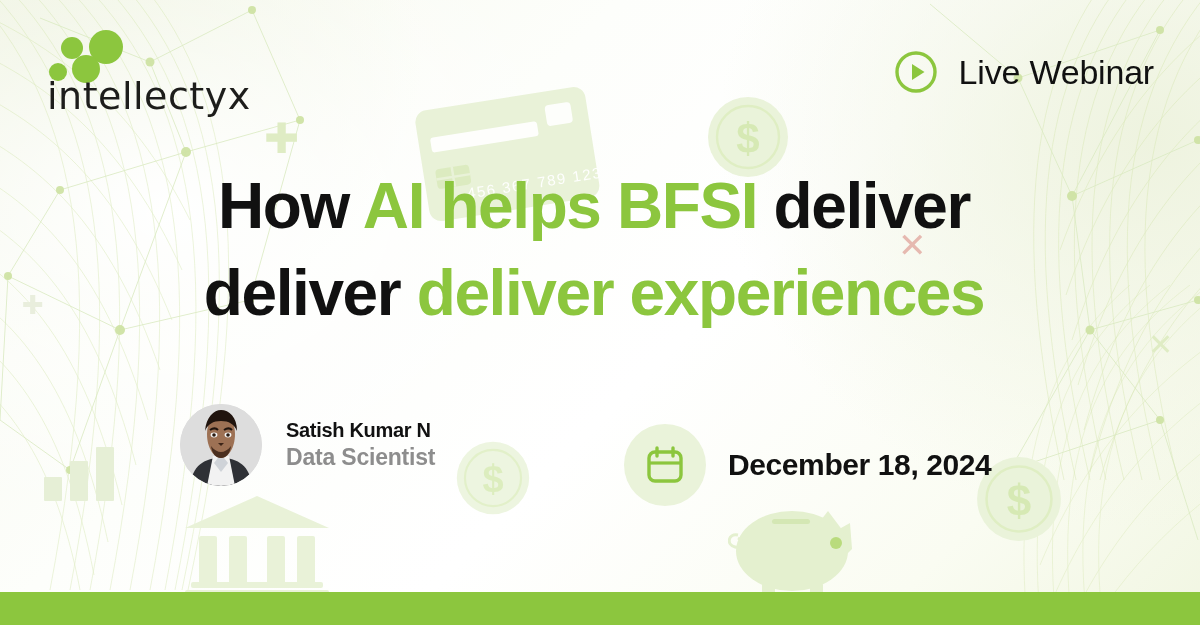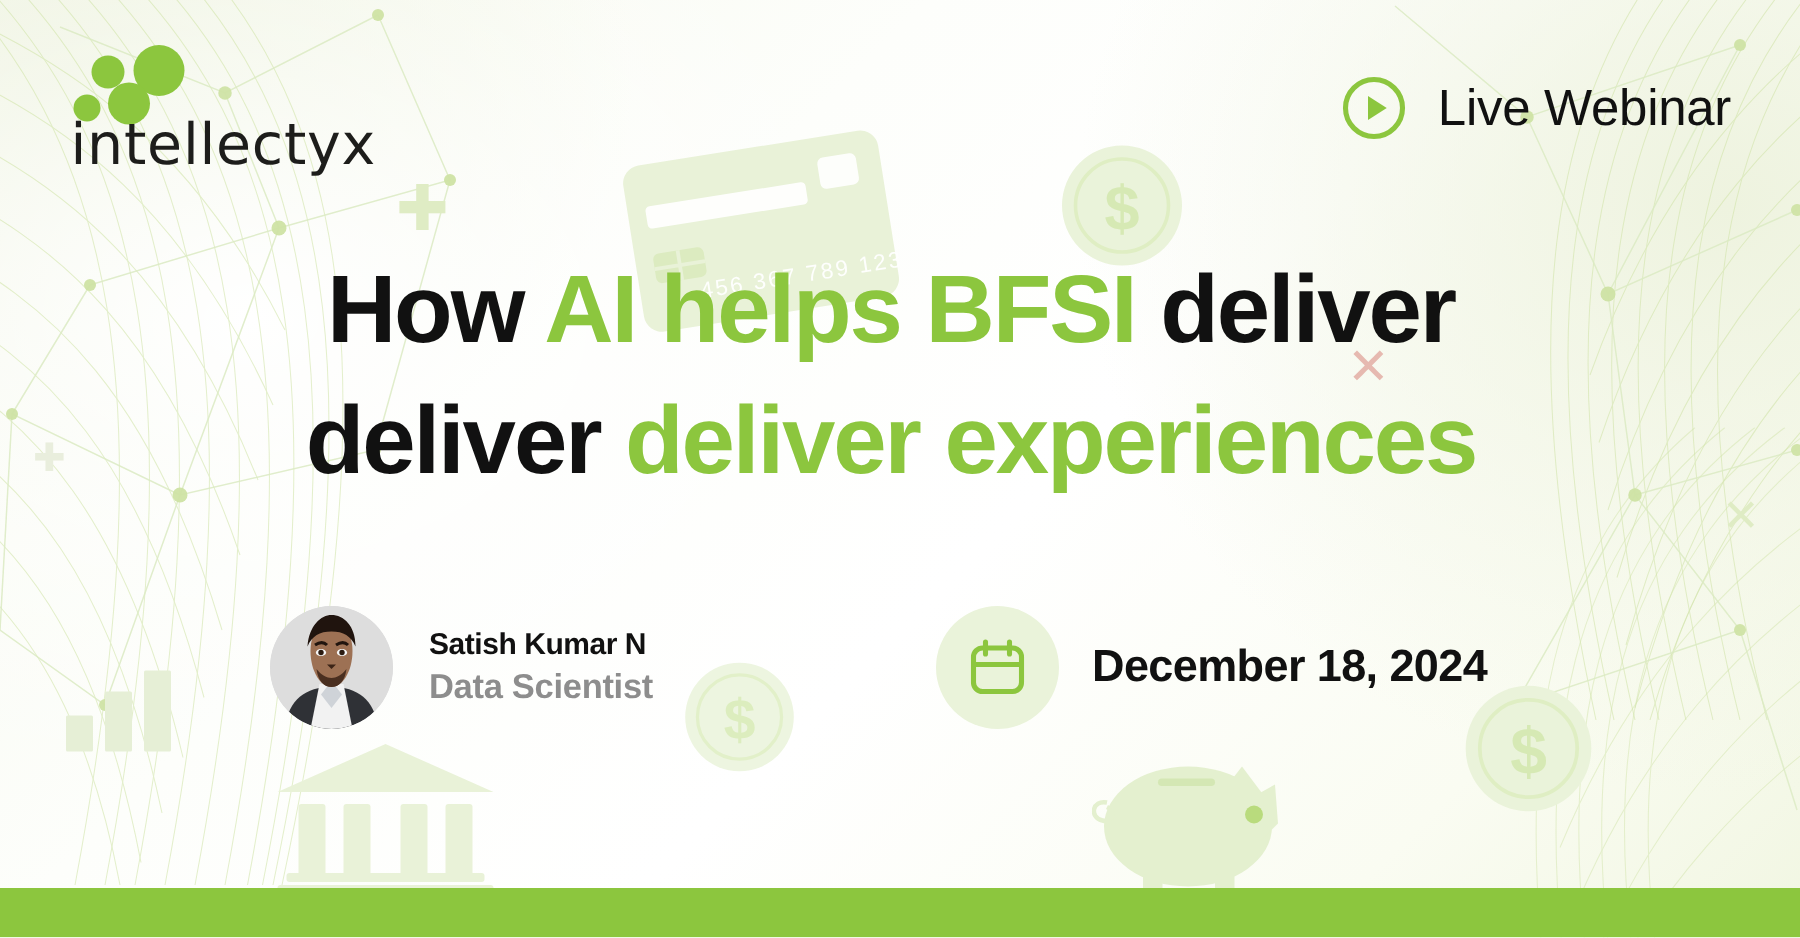--- a/index.html
+++ b/index.html
@@ -72,21 +72,21 @@
   .speaker{position:absolute;left:180px;top:404px;display:flex;align-items:center;gap:24px;}
   .avatar{
     width:82px;height:82px;border-radius:50%;
     background:#dcdcdc;overflow:hidden;position:relative;flex:none;
   }
   .avatar svg{position:absolute;left:0;top:0;}
   .sp-text{display:flex;flex-direction:column;gap:2px;}
   .sp-name{font-size:20px;font-weight:700;color:#111111;letter-spacing:-.3px;}
   .sp-role{font-size:23px;font-weight:700;color:#8d8d8d;letter-spacing:-.2px;}
 
-  .datebox{position:absolute;left:624px;top:404px;display:flex;align-items:center;gap:22px;text-align:center;}
+  .datebox{position:absolute;left:624px;top:424px;display:flex;align-items:center;gap:22px;text-align:center;}
   .cal-circle{
     width:82px;height:82px;border-radius:50%;background:#eaf3da;
     display:flex;align-items:center;justify-content:center;flex:none;
   }
   .dt-text{display:flex;flex-direction:column;gap:3px;}
   .dt-date{font-size:30px;font-weight:700;color:#111111;letter-spacing:-.4px;}
   .dt-time{font-size:23px;font-weight:400;color:#a2a2a2;letter-spacing:-.2px;}
 
   
   .bottombar{position:absolute;left:0;right:0;bottom:0;height:33px;background:#8CC63E;}

